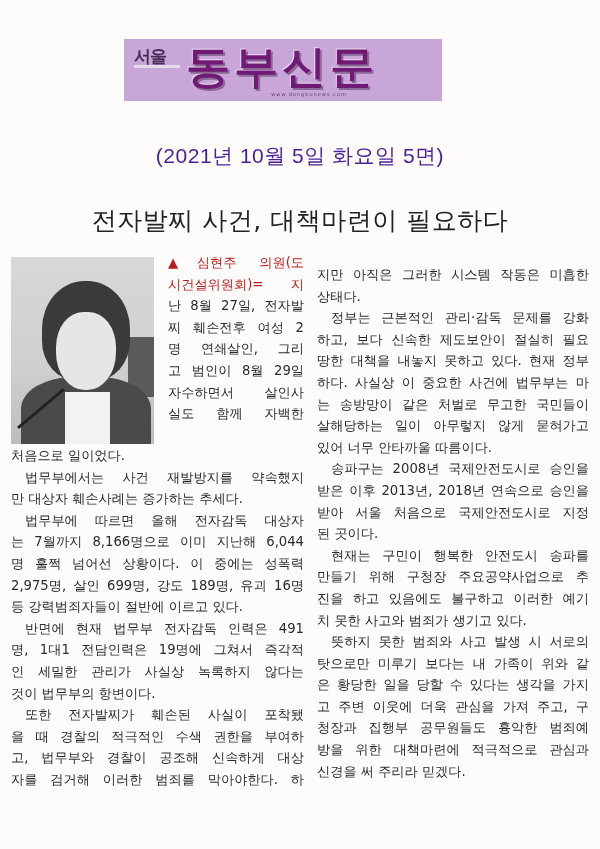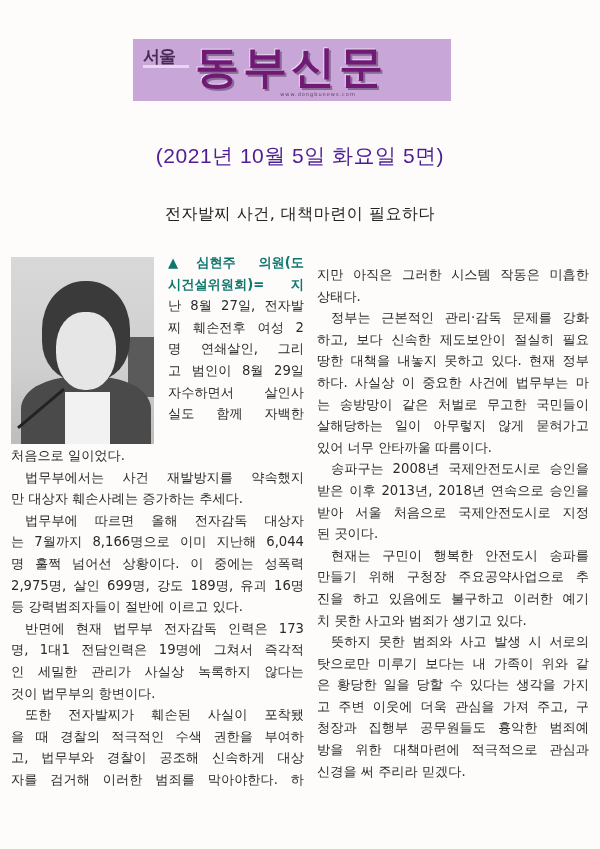--- a/index.html
+++ b/index.html
@@ -4,21 +4,21 @@
 <style>
   html, body { margin:0; padding:0; }
   body {
     width:600px; height:849px; overflow:hidden;
     background:#fdfcfa;
     font-family:"DejaVu Sans", sans-serif;
     color:#2a2a2a;
     position:relative;
   }
   .masthead {
-    position:absolute; left:133px; top:39px; width:318px; height:62px;
+    position:absolute; left:124px; top:39px; width:318px; height:62px;
     background:#c9a6d8;
   }
   .masthead .city {
     position:absolute; left:10px; top:6px;
     font-family:"DejaVu Sans", sans-serif; font-weight:bold;
     font-size:17px; color:#4a2a55; letter-spacing:-1px;
   }
   .masthead .city-sub {
     position:absolute; left:10px; top:26px; width:46px; height:3px;
     background:#efe6f3; opacity:.8;
@@ -34,21 +34,21 @@
     position:absolute; left:85px; top:52px; width:200px;
     font-size:5px; color:#5a3a66; text-align:center; letter-spacing:1px;
   }
   .dateline {
     position:absolute; left:0; top:142px; width:600px; text-align:center;
     font-family:"Liberation Sans", sans-serif; font-size:21px; color:#4c1d95;
     letter-spacing:.5px;
   }
   .headline {
     position:absolute; left:0; top:204px; width:600px; text-align:center;
-    font-family:"DejaVu Sans", sans-serif; font-size:16px; color:#222;
+    font-family:"DejaVu Sans", sans-serif; font-size:25px; color:#222;
     letter-spacing:.5px;
   }
   .photo {
     position:absolute; left:11px; top:257px; width:143px; height:187px;
     background:linear-gradient(180deg,#d8d8d8 0%,#cfcfcf 60%,#bdbdbd 100%);
     overflow:hidden;
   }
   .photo .hair {
     position:absolute; left:31px; top:24px; width:88px; height:100px;
     background:#3a3a3a; border-radius:48% 48% 40% 40%;
@@ -73,21 +73,21 @@
     position:absolute; right:0; top:80px; width:26px; height:60px;
     background:#5a5a5a;
   }
   .col {
     position:absolute; font-family:"DejaVu Sans", sans-serif;
     font-size:13.2px; line-height:21.6px; color:#2b2b2b;
   }
   .line { display:block; white-space:nowrap; text-align:justify; text-align-last:justify; }
   .line.last { text-align-last:left; }
   .col-a { left:168px; top:252px; width:136px; }
-  .col-a .byline { font-weight:bold; color:#0f766e; }
+  .col-a .byline { font-weight:normal; color:#b91c1c; }
   .col-b { left:11px; top:445px; width:293px; }
   .col-c { left:317px; top:252px; width:272px;margin-top:12px; }
   .indent { padding-left:14px; }
 </style>
 </head>
 <body>
 
 <div class="masthead">
   <span class="city">서울</span>
   <span class="city-sub"></span>
@@ -120,21 +120,21 @@
 
 <div class="col col-b" id="col-left">
     <span class="line last">처음으로 일이었다.</span>
     <span class="line indent">법무부에서는 사건 재발방지를 약속했지</span>
     <span class="line last">만 대상자 훼손사례는 증가하는 추세다.</span>
     <span class="line indent">법무부에 따르면 올해 전자감독 대상자</span>
     <span class="line">는 7월까지 8,166명으로 이미 지난해 6,044</span>
     <span class="line">명 훌쩍 넘어선 상황이다. 이 중에는 성폭력</span>
     <span class="line">2,975명, 살인 699명, 강도 189명, 유괴 16명</span>
     <span class="line last">등 강력범죄자들이 절반에 이르고 있다.</span>
-    <span class="line indent">반면에 현재 법무부 전자감독 인력은 173</span>
+    <span class="line indent">반면에 현재 법무부 전자감독 인력은 491</span>
     <span class="line">명, 1대1 전담인력은 19명에 그쳐서 즉각적</span>
     <span class="line">인 세밀한 관리가 사실상 녹록하지 않다는</span>
     <span class="line last">것이 법무부의 항변이다.</span>
     <span class="line indent">또한 전자발찌가 훼손된 사실이 포착됐</span>
     <span class="line">을 때 경찰의 적극적인 수색 권한을 부여하</span>
     <span class="line">고, 법무부와 경찰이 공조해 신속하게 대상</span>
     <span class="line">자를 검거해 이러한 범죄를 막아야한다. 하</span>
   </div>
 <div class="col col-c" id="col-right">
     <span class="line">지만 아직은 그러한 시스템 작동은 미흡한</span>

